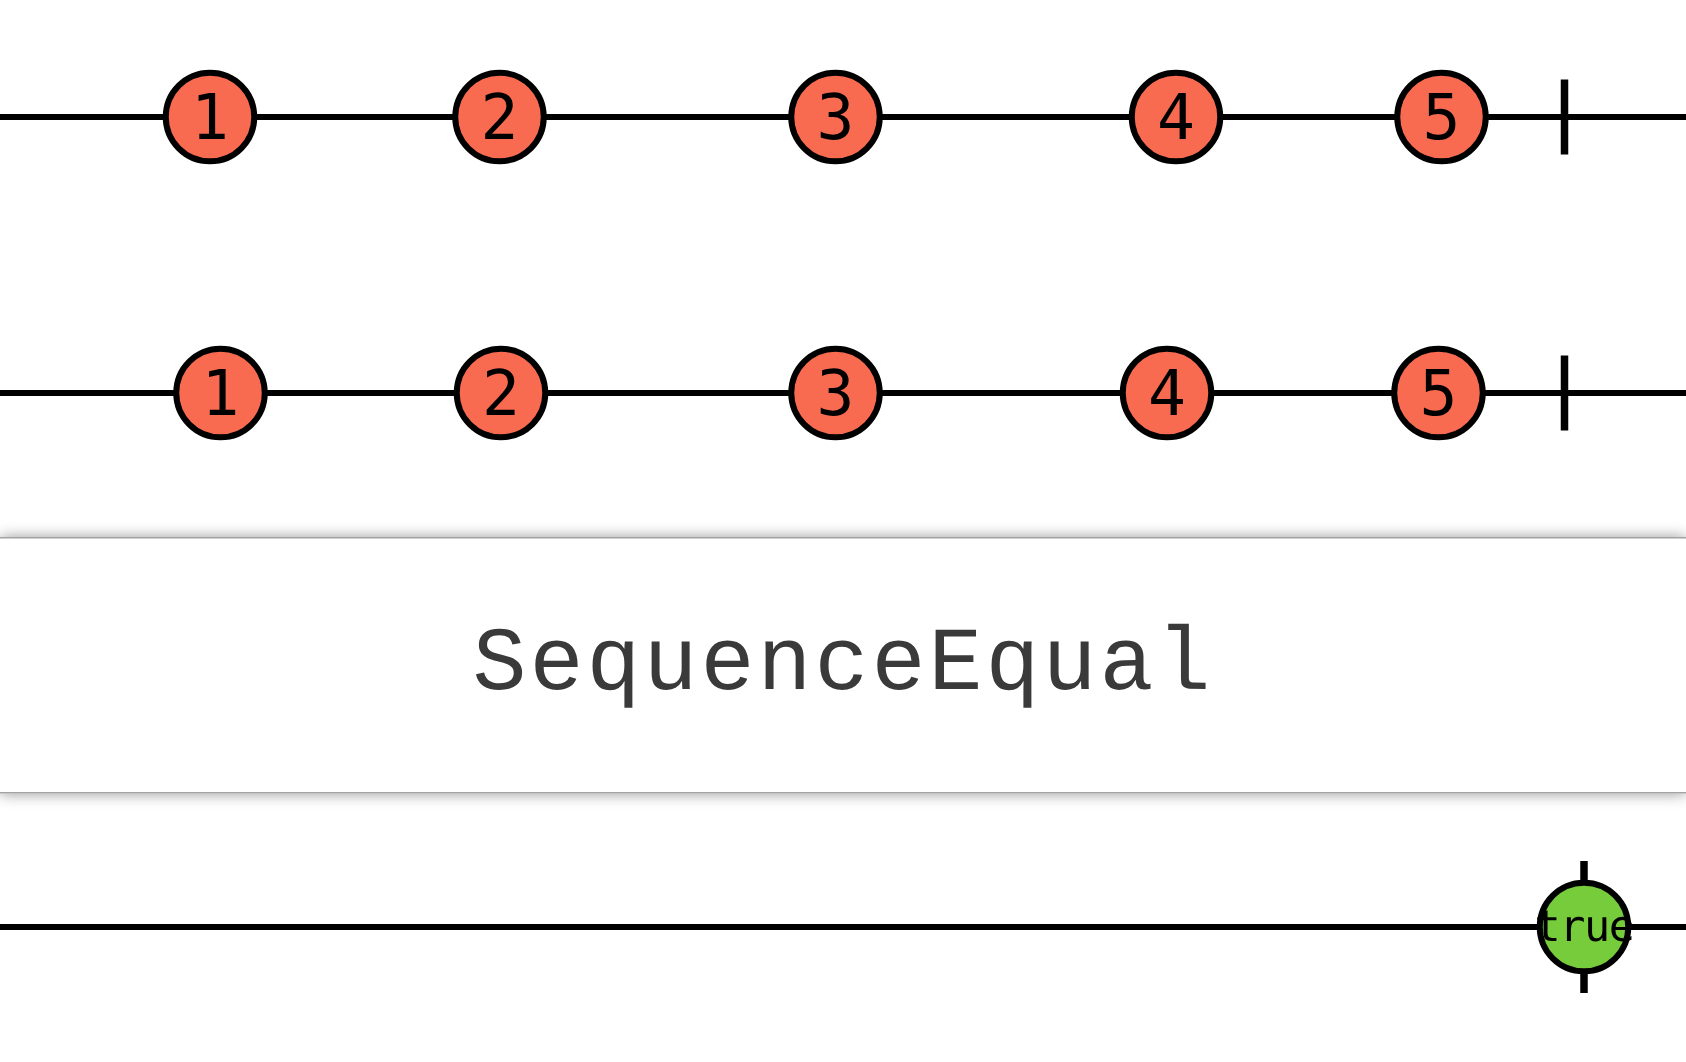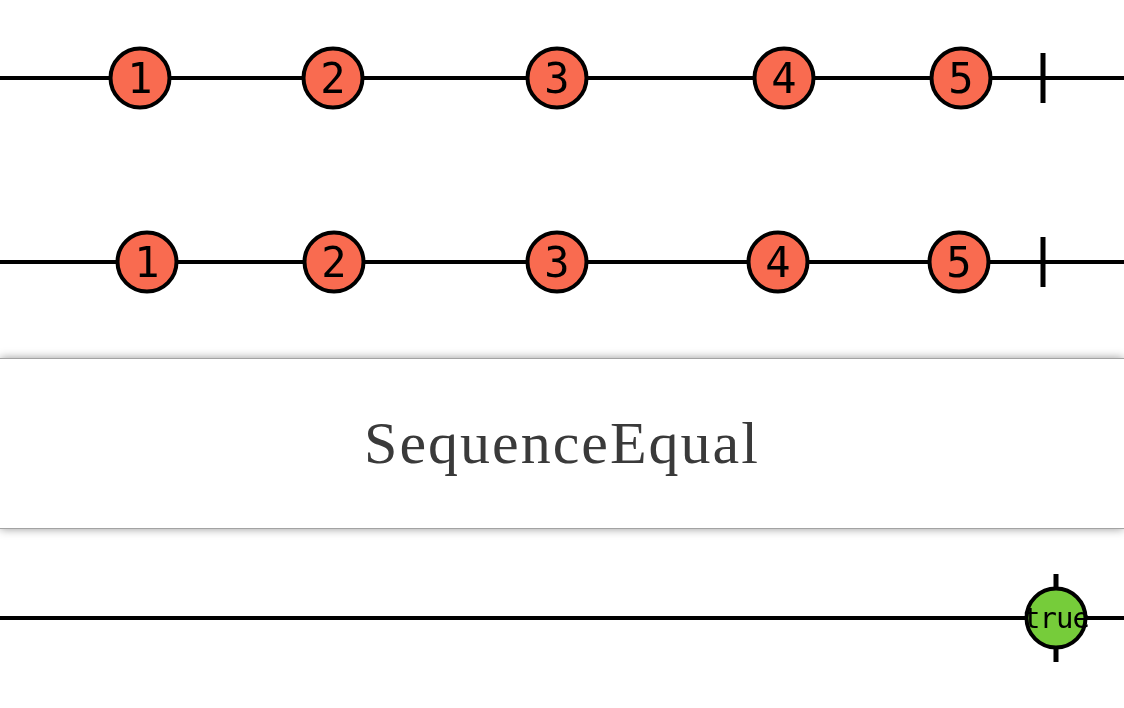--- a/index.html
+++ b/index.html
@@ -51,21 +51,21 @@
     position: absolute; left: 0; right: 0;
     top: 358px; height: 169px;
     background: #ffffff;
     border-top: 1px solid #A3A3A3;
     border-bottom: 1px solid #A3A3A3;
     box-shadow: 0 0 9px rgba(0,0,0,0.40);
     display: flex; align-items: center; justify-content: center;
     z-index: 4;
   }
   .op-label {
-    font-family: Liberation Serif, serif;
+    font-family: Liberation Mono, monospace;
     font-size: 60px;
     letter-spacing: 2px;
     color: #3A3A3A;
   }
 </style>
 </head>
 <body>
 
 <div class="stage">
 

